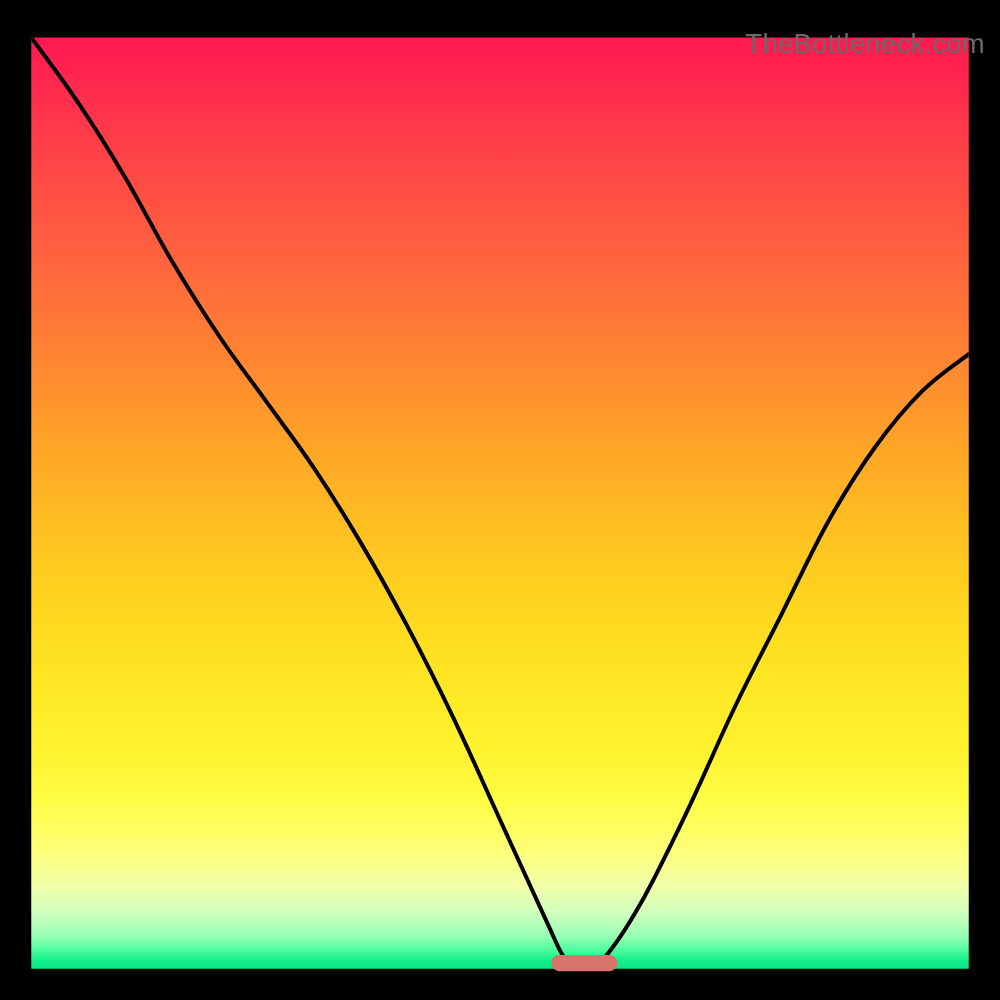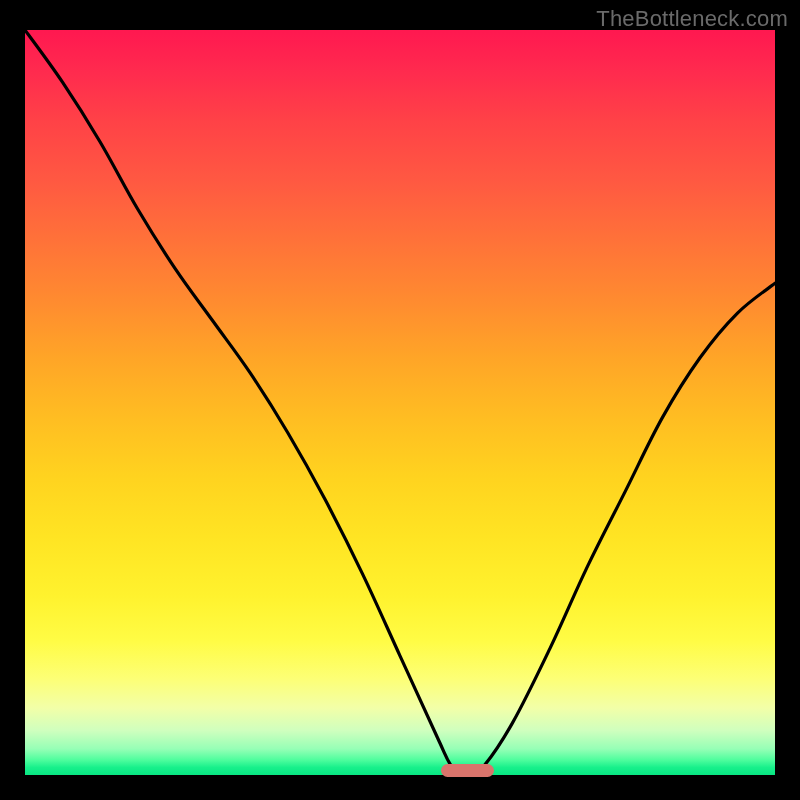--- a/index.html
+++ b/index.html
@@ -6,21 +6,21 @@
   body {
     width: 800px;
     height: 800px;
     background: #000;
     position: relative;
     font-family: Arial, sans-serif;
     overflow: hidden;
   }
   .watermark {
     position: absolute;
-    top: 6px;
+    top: 22px;
     right: 12px;
     color: #6a6a6a;
     font-size: 22px;
     font-weight: 400;
     z-index: 10;
     letter-spacing: 0.2px;
   }
   .plot-area {
     position: absolute;
     left: 25px;

